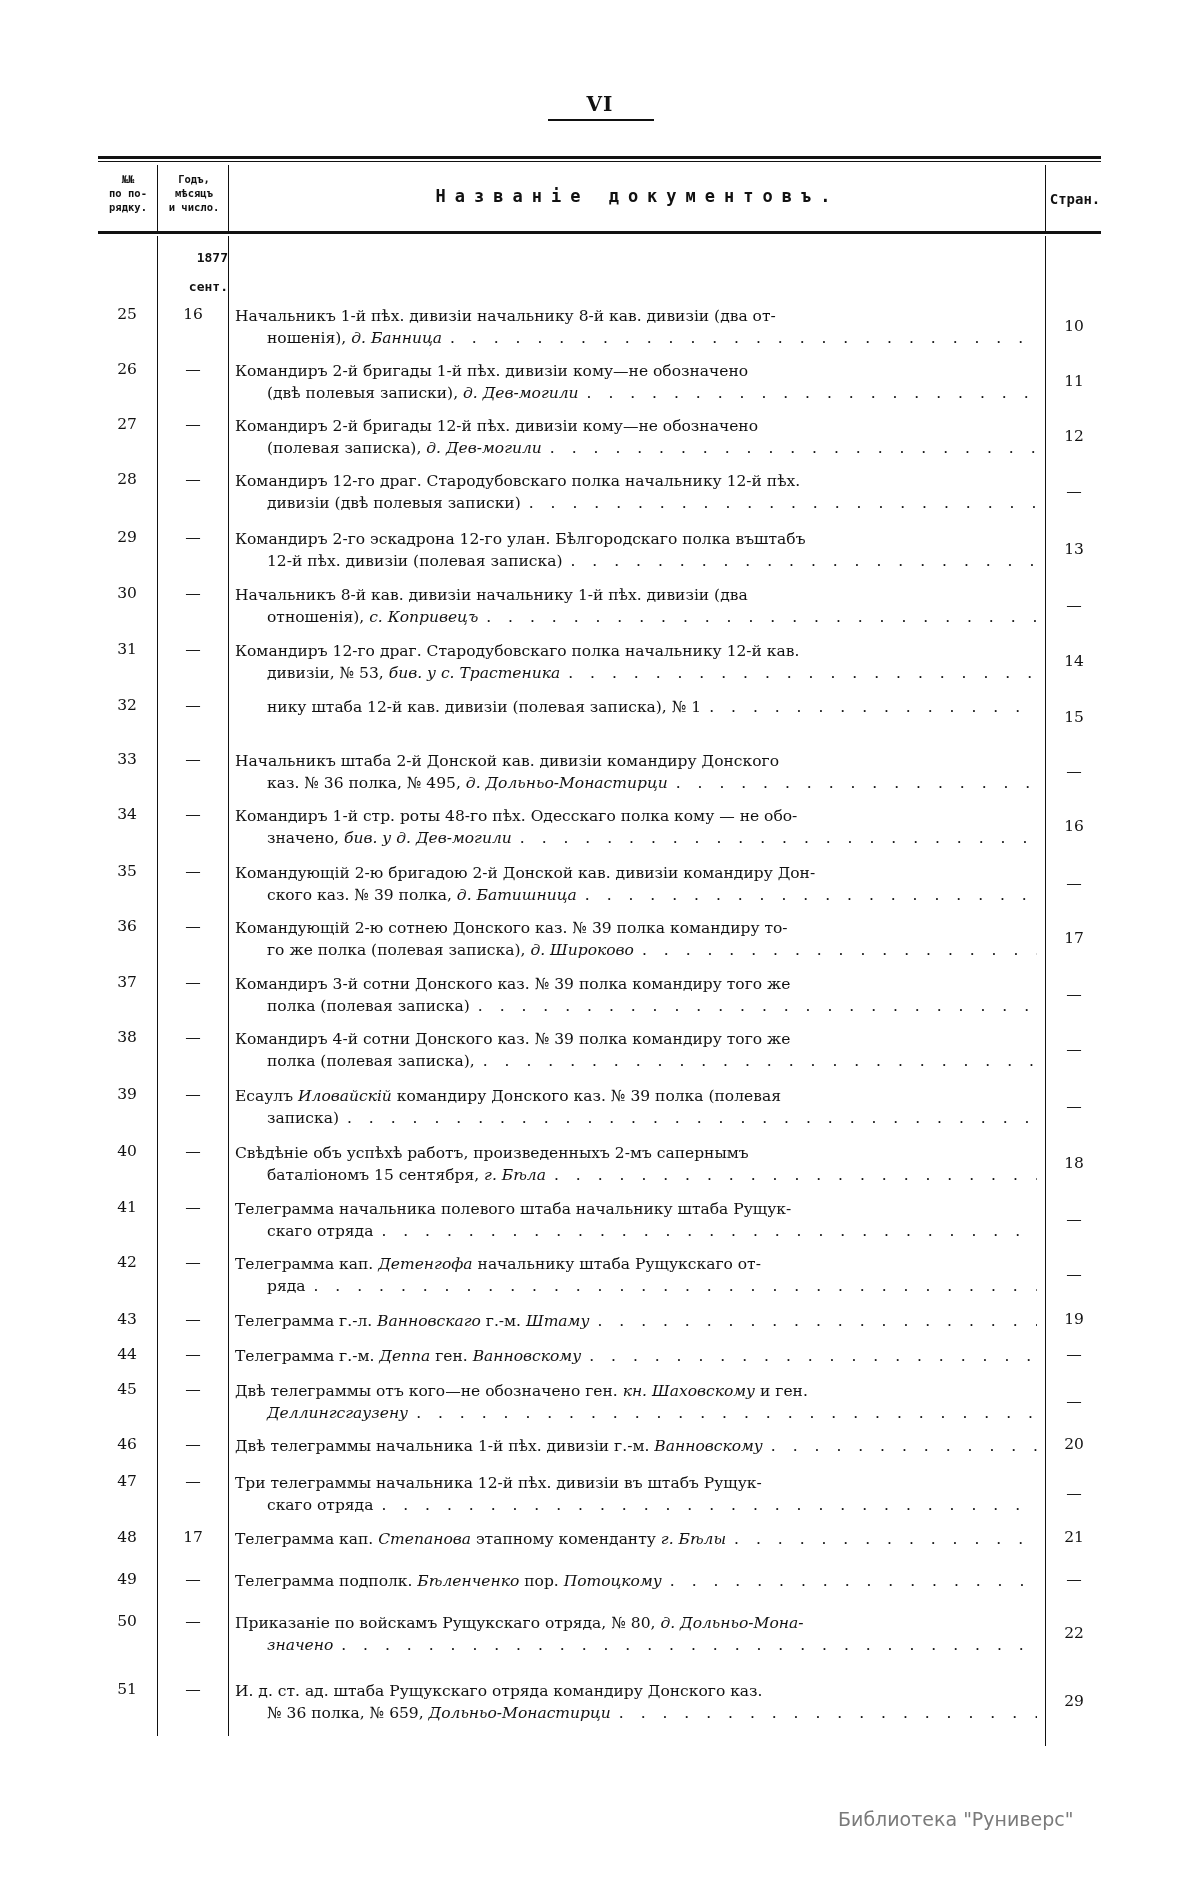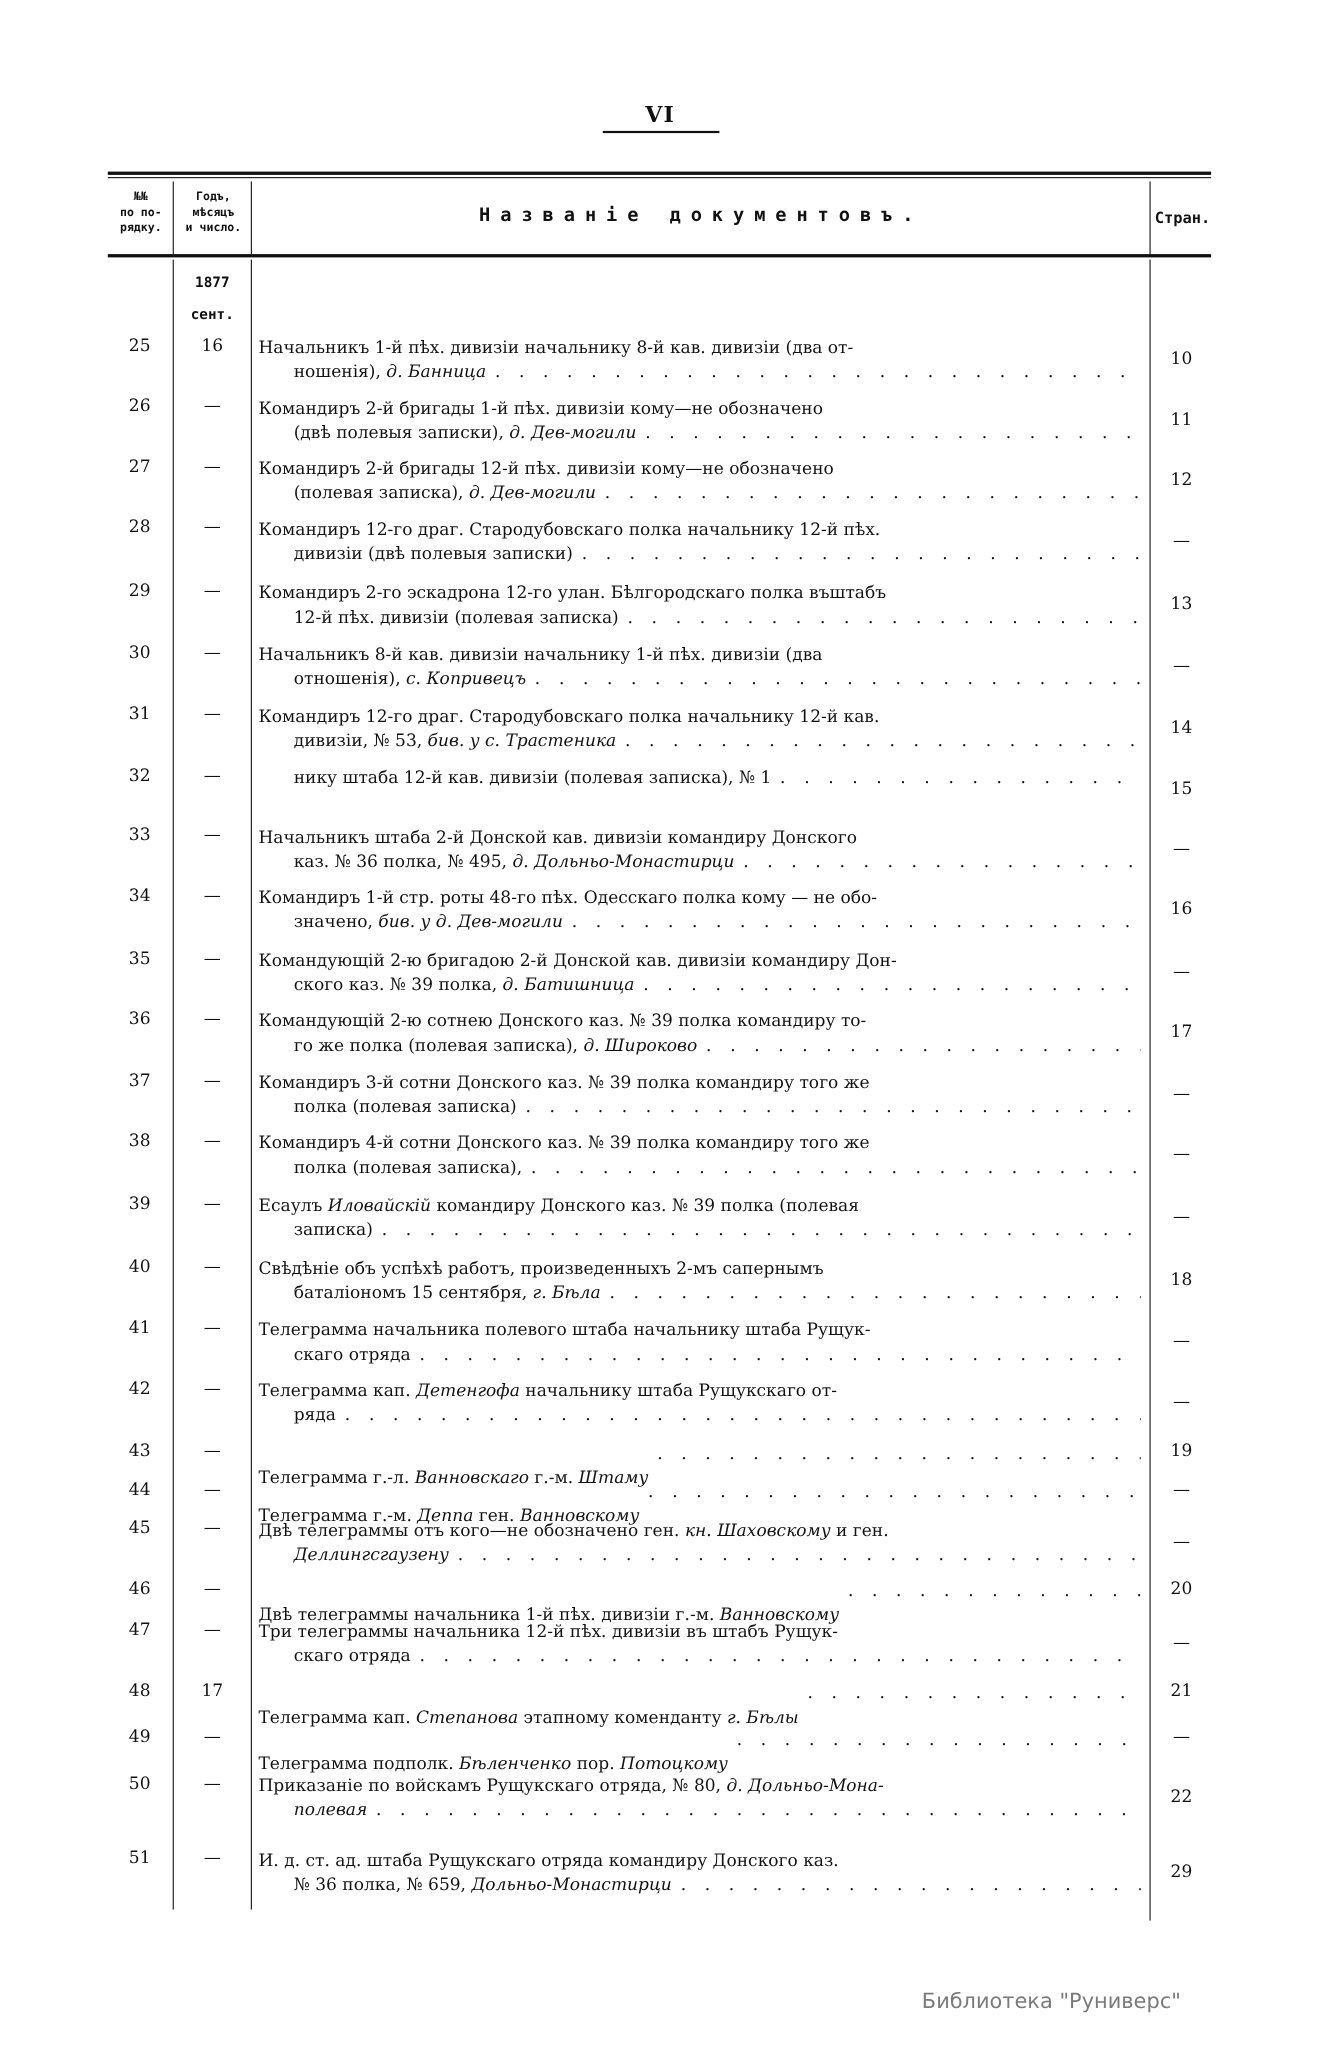--- a/index.html
+++ b/index.html
@@ -12,33 +12,33 @@
     .hrule-thick { left: 98px; width: 1003px; height: 0; border-top: 3px solid #111; }
     .hrule-thin  { left: 98px; width: 1003px; height: 0; border-top: 1px solid #111; }
     .vline { width: 0; border-left: 1.5px solid #111; }
     .hdr-small { font-size: 10.5px; font-weight: bold; line-height: 14px; text-align: center;
                  font-family: "DejaVu Sans Mono", "Liberation Mono", monospace; }
     #hdr-title { left: 230px; width: 815px; top: 186px; text-align: center; font-size: 17px;
                  font-weight: bold; letter-spacing: 9px;
                  font-family: "DejaVu Sans Mono", "Liberation Mono", monospace; }
     #hdr-page { left: 1047px; width: 56px; top: 191px; text-align: center; font-size: 14px; font-weight: bold;
                 font-family: "DejaVu Sans Mono", "Liberation Mono", monospace; }
-    .date-cell { left: 158px; width: 70px; text-align: center; font-size: 13px; font-weight: bold;
+    .date-cell { left: 158px; width: 70px; text-align: right; font-size: 13px; font-weight: bold;
                  font-family: "DejaVu Sans Mono", "Liberation Mono", monospace; }
     .row { position: absolute; left: 98px; width: 1003px; }
     .row .num { position: absolute; left: 0; width: 58px; text-align: center; font-size: 15.5px; }
     .row .date { position: absolute; left: 60px; width: 70px; text-align: center; font-size: 15.5px; }
     .row .title { position: absolute; left: 137px; width: 802px; font-size: 15.5px; line-height: 22px;
                   text-align: justify; }
     .row .title .l1 { display: block; white-space: nowrap; overflow: hidden; }
     .row .title .l2 { display: flex; padding-left: 32px; white-space: nowrap; }
     .row .title .l2 .txt { flex: 0 0 auto; }
     .row .title .l2 .leader { flex: 1 1 auto; overflow: hidden; letter-spacing: 6px; padding-left: 8px; }
     .row .title.single { display: flex; white-space: nowrap; }
-    .row .title.single .txt { flex: 0 0 auto; margin-top: 22px; }
+    .row .title.single .txt { flex: 0 0 auto; }
     .row .title.single .leader { flex: 1 1 auto; overflow: hidden; letter-spacing: 6px; padding-left: 8px; }
     .row .pg { position: absolute; left: 950px; width: 52px; text-align: center; font-size: 15.5px; }
     i { font-style: italic; }
     #watermark { left: 838px; top: 1808px; font-family: "DejaVu Sans", "Liberation Sans", sans-serif;
                  font-size: 19px; color: #7a7a7a; }
   </style>
 </head>
 <body>
 
 <div id="page-number" class="abs">VI</div>
@@ -356,21 +356,21 @@
         <span class="leader"> . . . . . . . . . . . . . . . . . . . . . . . . . . . . . . . . . . . . . . . . . . . . . . . . . . .</span>
       </div>
       <div class="pg" style="top: 0px;">—</div>
     </div>
     <div class="row" style="top: 1612px;">
       <div class="num">50</div>
       <div class="date">—</div>
       <div class="title">
         <span class="l1"><span>Приказаніе по войскамъ Рущукскаго отряда, № 80, </span><i>д. Дольньо-Мона-</i><span></span></span>
         <span class="l2">
-          <span class="txt"><i>полевая</i></span>
+          <span class="txt"><i>значено</i></span>
           <span class="leader"> . . . . . . . . . . . . . . . . . . . . . . . . . . . . . . . . . . . . . . . . . . . . . . . . . . .</span>
         </span>
       </div>
       <div class="pg" style="top: 12px;">22</div>
     </div>
     <div class="row" style="top: 1680px;">
       <div class="num">51</div>
       <div class="date">—</div>
       <div class="title">
         <span class="l1">И. д. ст. ад. штаба Рущукскаго отряда командиру Донского каз.</span>

